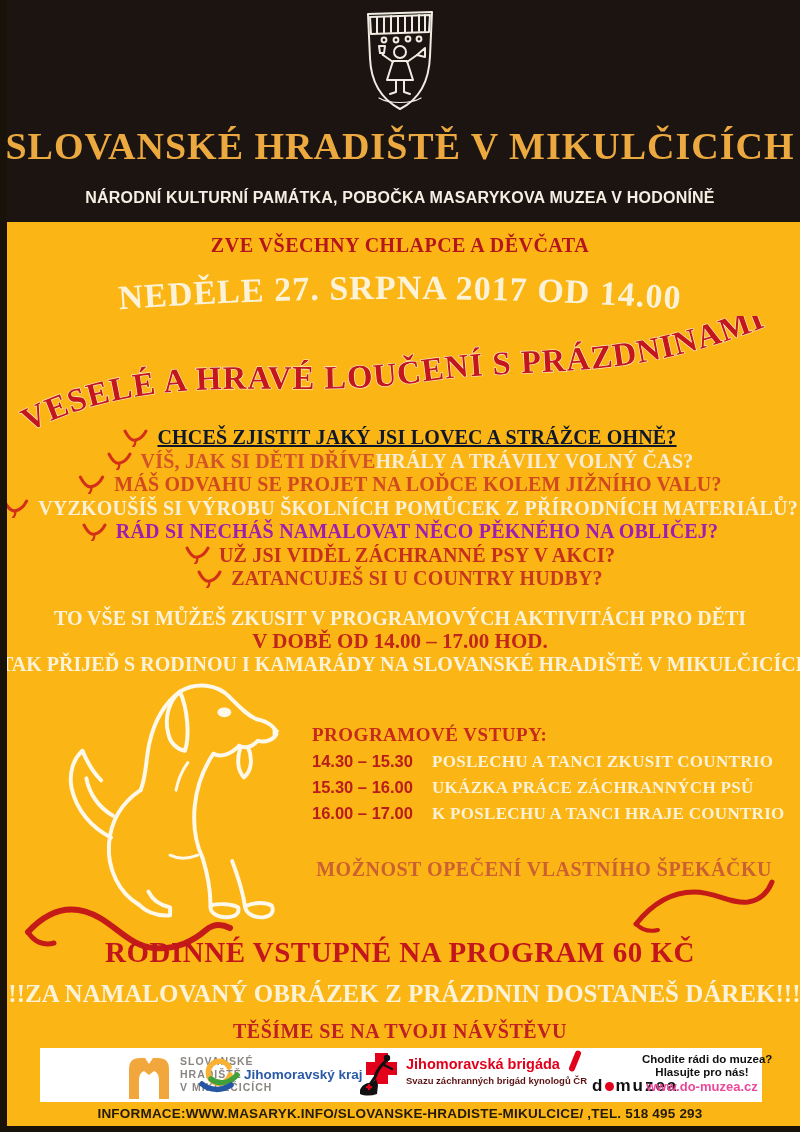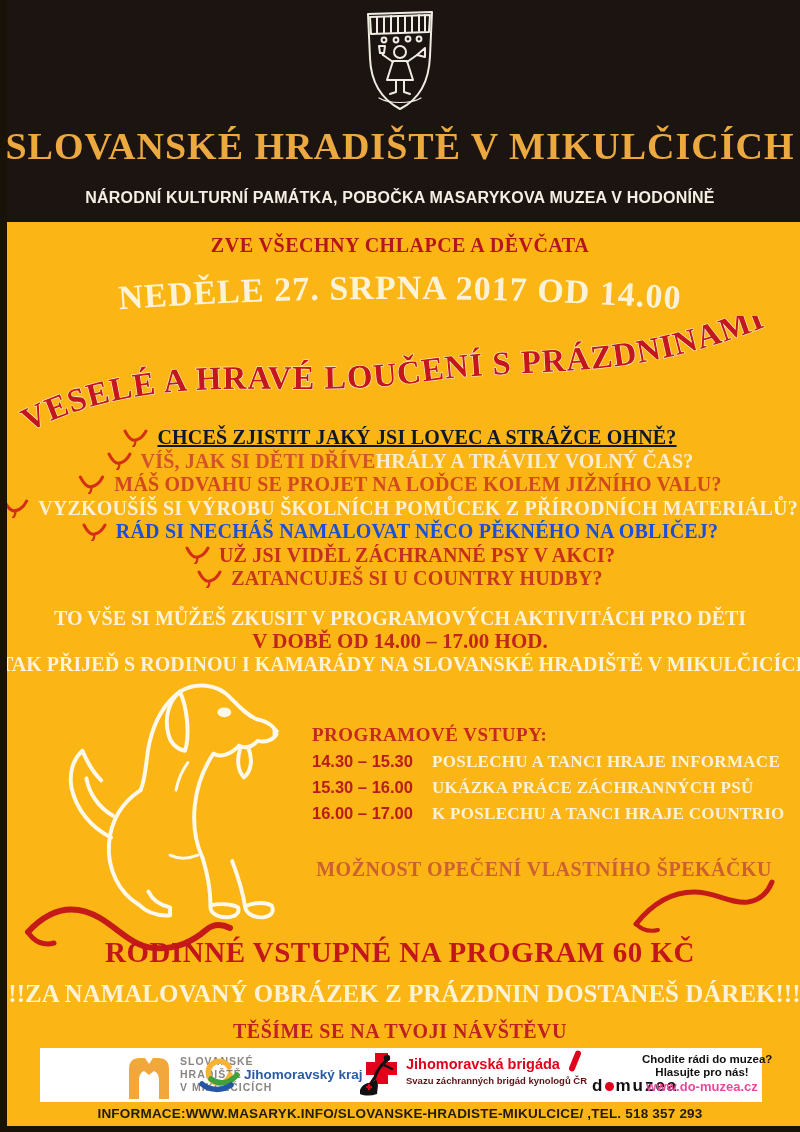--- a/index.html
+++ b/index.html
@@ -147,21 +147,21 @@
           <path d="M2,2 C6,10 10,12 13,11 C17,10 21,6 23,2"></path>
           <path d="M12,11 C13,14 12,16 10,18" stroke-width="2.2"></path>
         </svg>
       <span class="q-text" style="color: rgb(250, 240, 216);">VYZKOUŠÍŠ SI VÝROBU ŠKOLNÍCH POMŮCEK Z PŘÍRODNÍCH MATERIÁLŮ?</span>
     </div>
     <div class="q-row">
       <svg class="q-bird" width="25" height="18" viewBox="0 0 25 18" fill="none" stroke="#d3301a" stroke-width="3" stroke-linecap="round">
           <path d="M2,2 C6,10 10,12 13,11 C17,10 21,6 23,2"></path>
           <path d="M12,11 C13,14 12,16 10,18" stroke-width="2.2"></path>
         </svg>
-      <span class="q-text" style="color: #1d4ed8;">RÁD SI NECHÁŠ NAMALOVAT NĚCO PĚKNÉHO NA OBLIČEJ?</span>
+      <span class="q-text" style="color: #a21caf;">RÁD SI NECHÁŠ NAMALOVAT NĚCO PĚKNÉHO NA OBLIČEJ?</span>
     </div>
     <div class="q-row">
       <svg class="q-bird" width="25" height="18" viewBox="0 0 25 18" fill="none" stroke="#d3301a" stroke-width="3" stroke-linecap="round">
           <path d="M2,2 C6,10 10,12 13,11 C17,10 21,6 23,2"></path>
           <path d="M12,11 C13,14 12,16 10,18" stroke-width="2.2"></path>
         </svg>
       <span class="q-text" style="color: rgb(197, 47, 30);">UŽ JSI VIDĚL ZÁCHRANNÉ PSY V AKCI?</span>
     </div>
     <div class="q-row">
       <svg class="q-bird" width="25" height="18" viewBox="0 0 25 18" fill="none" stroke="#d3301a" stroke-width="3" stroke-linecap="round">
@@ -198,21 +198,21 @@
     <path d="M218,242 C219,249 227,254 237,253 C245,252 248,247 245,241 C238,237 227,238 218,242"></path>
     <path d="M82,172 C62,162 47,144 42,122 C39,106 44,92 53,84"></path>
     <path d="M84,150 C70,142 60,128 57,112"></path>
     <path d="M53,84 C58,96 64,106 72,114"></path>
   </svg>
 
   <div class="program">
     <div class="prog-head">PROGRAMOVÉ VSTUPY:</div>
     <div class="prog-row">
       <span class="prog-time">14.30 – 15.30</span>
-      <span class="prog-act">POSLECHU A TANCI HRAJE INFORMACE</span>
+      <span class="prog-act">POSLECHU A TANCI ZKUSIT COUNTRIO</span>
     </div>
     <div class="prog-row">
       <span class="prog-time">15.30 – 16.00</span>
       <span class="prog-act">UKÁZKA PRÁCE ZÁCHRANNÝCH PSŮ</span>
     </div>
     <div class="prog-row">
       <span class="prog-time">16.00 – 17.00</span>
       <span class="prog-act">K POSLECHU A TANCI HRAJE COUNTRIO</span>
     </div>
   </div>
@@ -268,17 +268,17 @@
       <div class="dm-bang"></div>
       <div class="dm-word"><span>d</span><span class="dm-dot"></span><span>muzea</span></div>
     </div>
     <div class="domuzea-text">
       <div class="dm-line">Chodite rádi do muzea?</div>
       <div class="dm-line">Hlasujte pro nás!</div>
       <div class="dm-url">www.do-muzea.cz</div>
     </div>
   </div>
 
-  <div class="info-bar">INFORMACE:WWW.MASARYK.INFO/SLOVANSKE-HRADISTE-MIKULCICE/ ,TEL. 518 357 293</div>
+  <div class="info-bar">INFORMACE:WWW.MASARYK.INFO/SLOVANSKE-HRADISTE-MIKULCICE/ ,TEL. 518 495 293</div>
 
   <div class="edge-left"></div>
   <div class="edge-bottom"></div>
 </div>
 
 </body></html>

